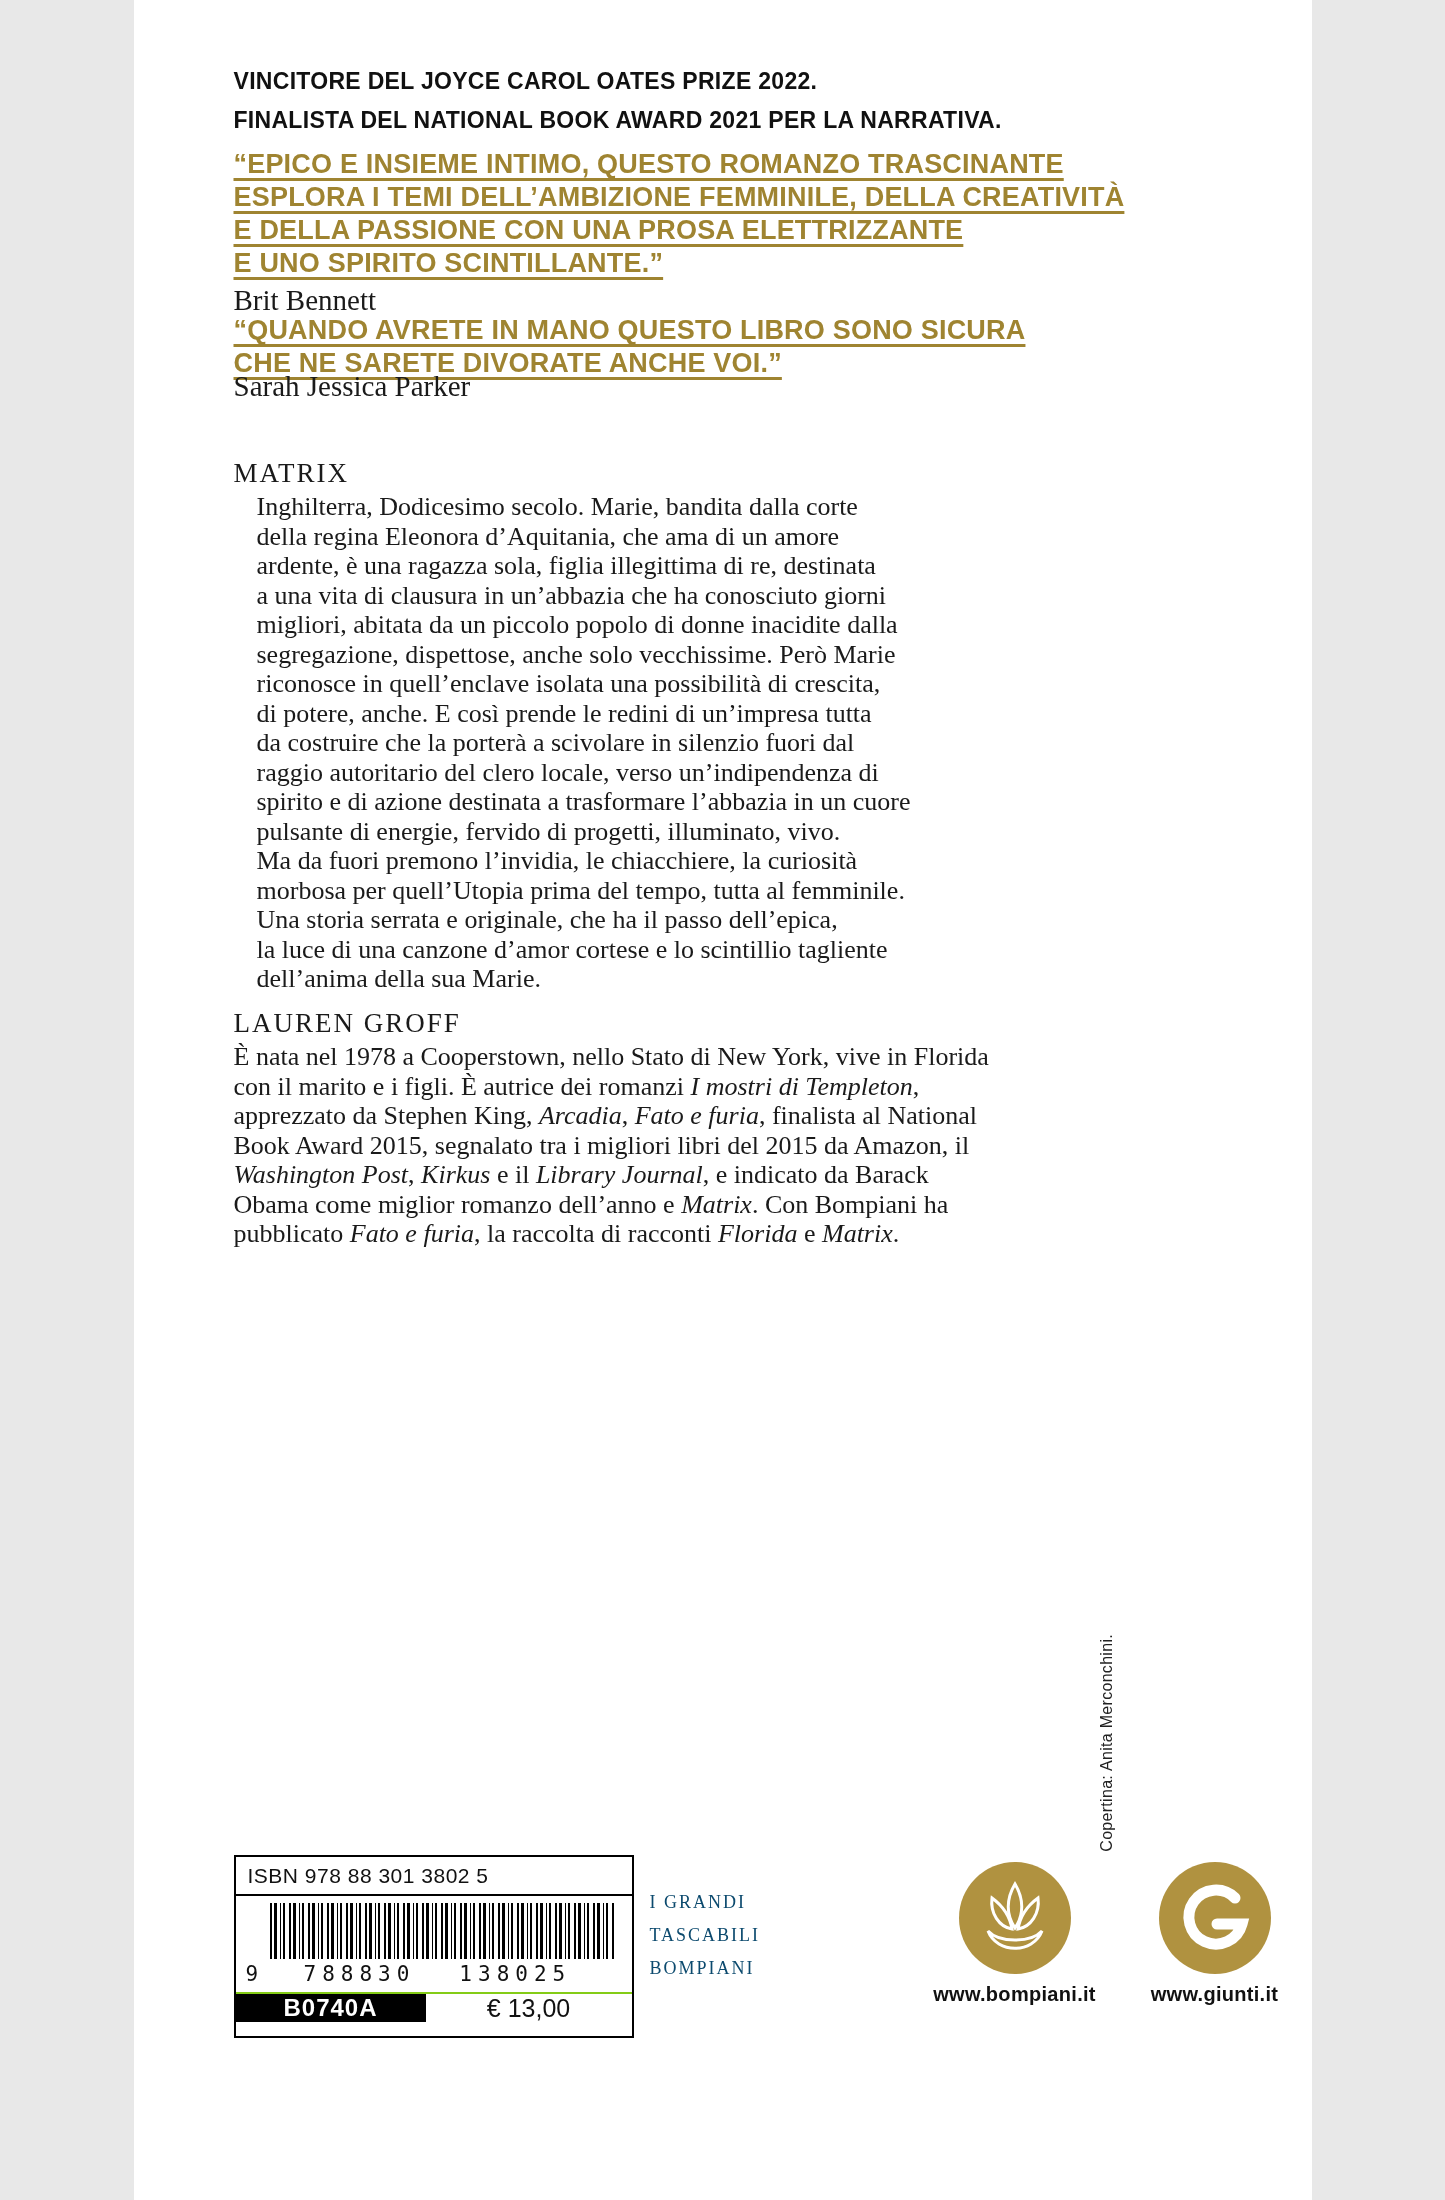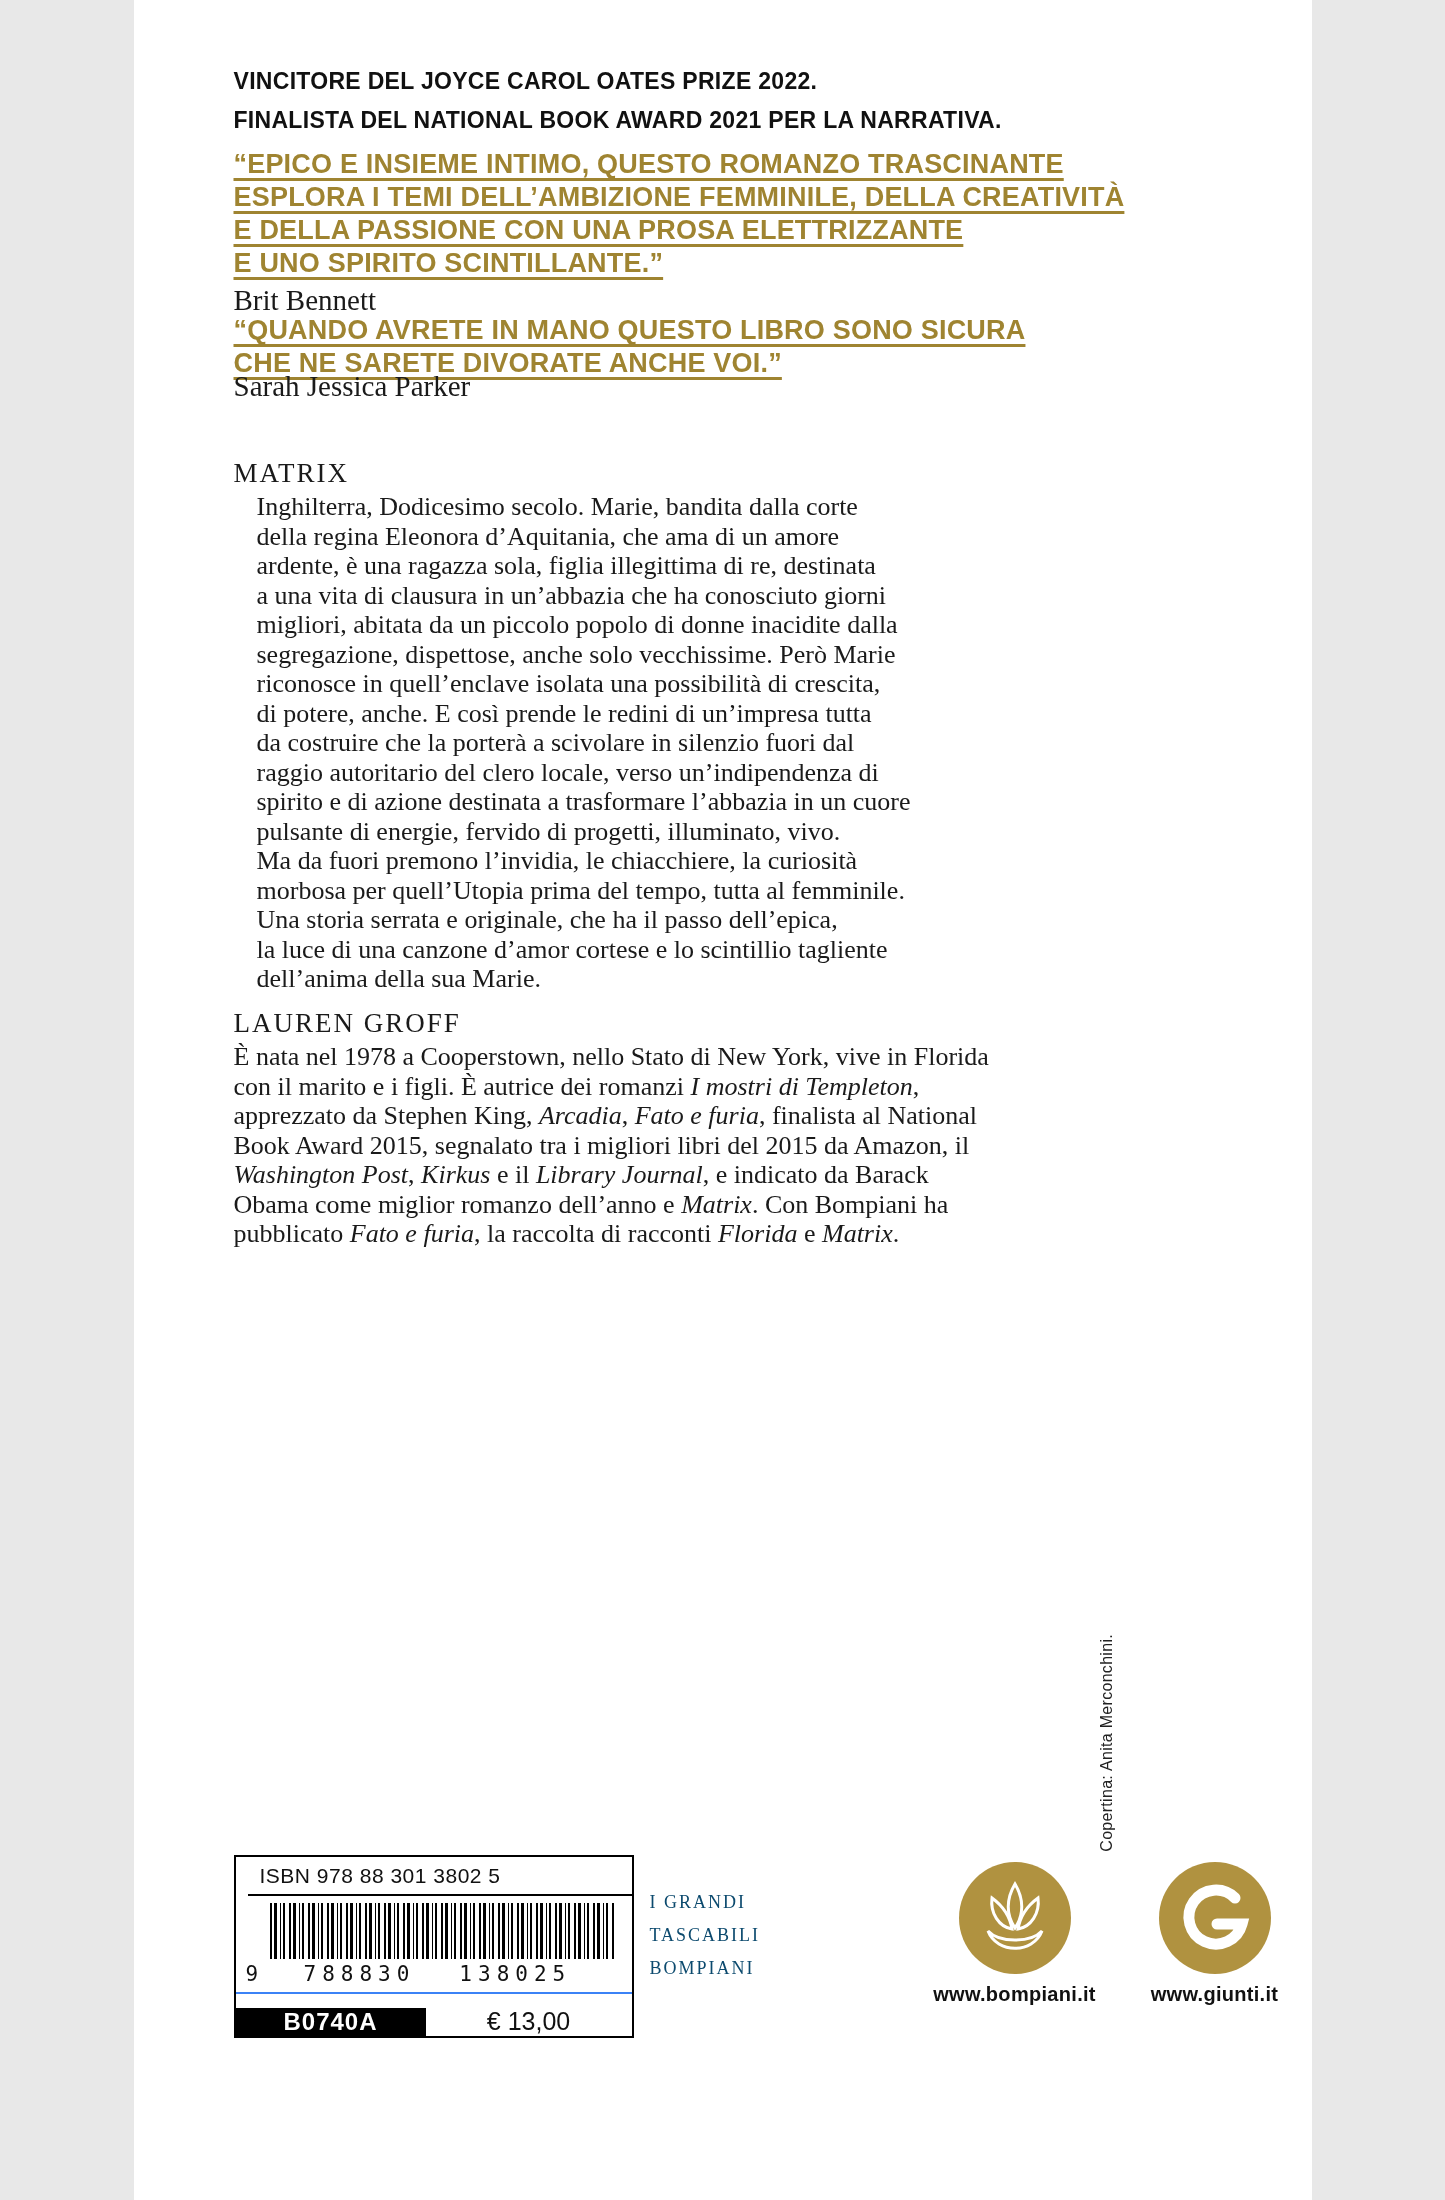--- a/index.html
+++ b/index.html
@@ -71,21 +71,20 @@
     border: 2px solid #000;
     box-sizing: border-box;
     display: flex; flex-direction: column;
     background: #fff;
   }
   .isbn-label {
     font-size: 21px;
     letter-spacing: 0.5px;
     padding: 7px 1px 6px 12px;
     border-bottom: 2px solid #000;
-    margin-left: 12px;
   }
   .barcode-area { flex: 1; padding: 7px 16px 2px 10px; display: flex; flex-direction: column; }
   .barcode-bars {
     height: 56px;
     margin-left: 24px;
     background: repeating-linear-gradient(90deg,
       #000 0 2px, #fff 2px 4px,
       #000 4px 7px, #fff 7px 10px,
       #000 10px 11px, #fff 11px 13px,
       #000 13px 15px, #fff 15px 19px);
@@ -93,23 +92,23 @@
   .barcode-digits {
     display: flex;
     font-family: "DejaVu Sans Mono", monospace;
     font-size: 21px;
     padding-top: 3px;
   }
   .barcode-digits .d0 { width: 24px; }
   .barcode-digits .d1 { margin-left: 34px; letter-spacing: 6px; text-align: right; }
   .barcode-digits .d2 { margin-left: 44px; letter-spacing: 6px; }
   .price-row {
-    border-top: 2px solid #3b82f6;
+    border-top: 2px solid #84cc16;
     height: 42px;
-    display: flex; align-items: flex-end;
+    display: flex; align-items: flex-start;
   }
   .code-badge {
     background: #000; color: #fff;
     font-weight: bold; font-size: 24px; letter-spacing: 1px;
     width: 190px;
     display: flex; align-items: center; justify-content: center;
   }
   .price {
     flex: 1;
     display: flex; align-items: center; justify-content: center;

